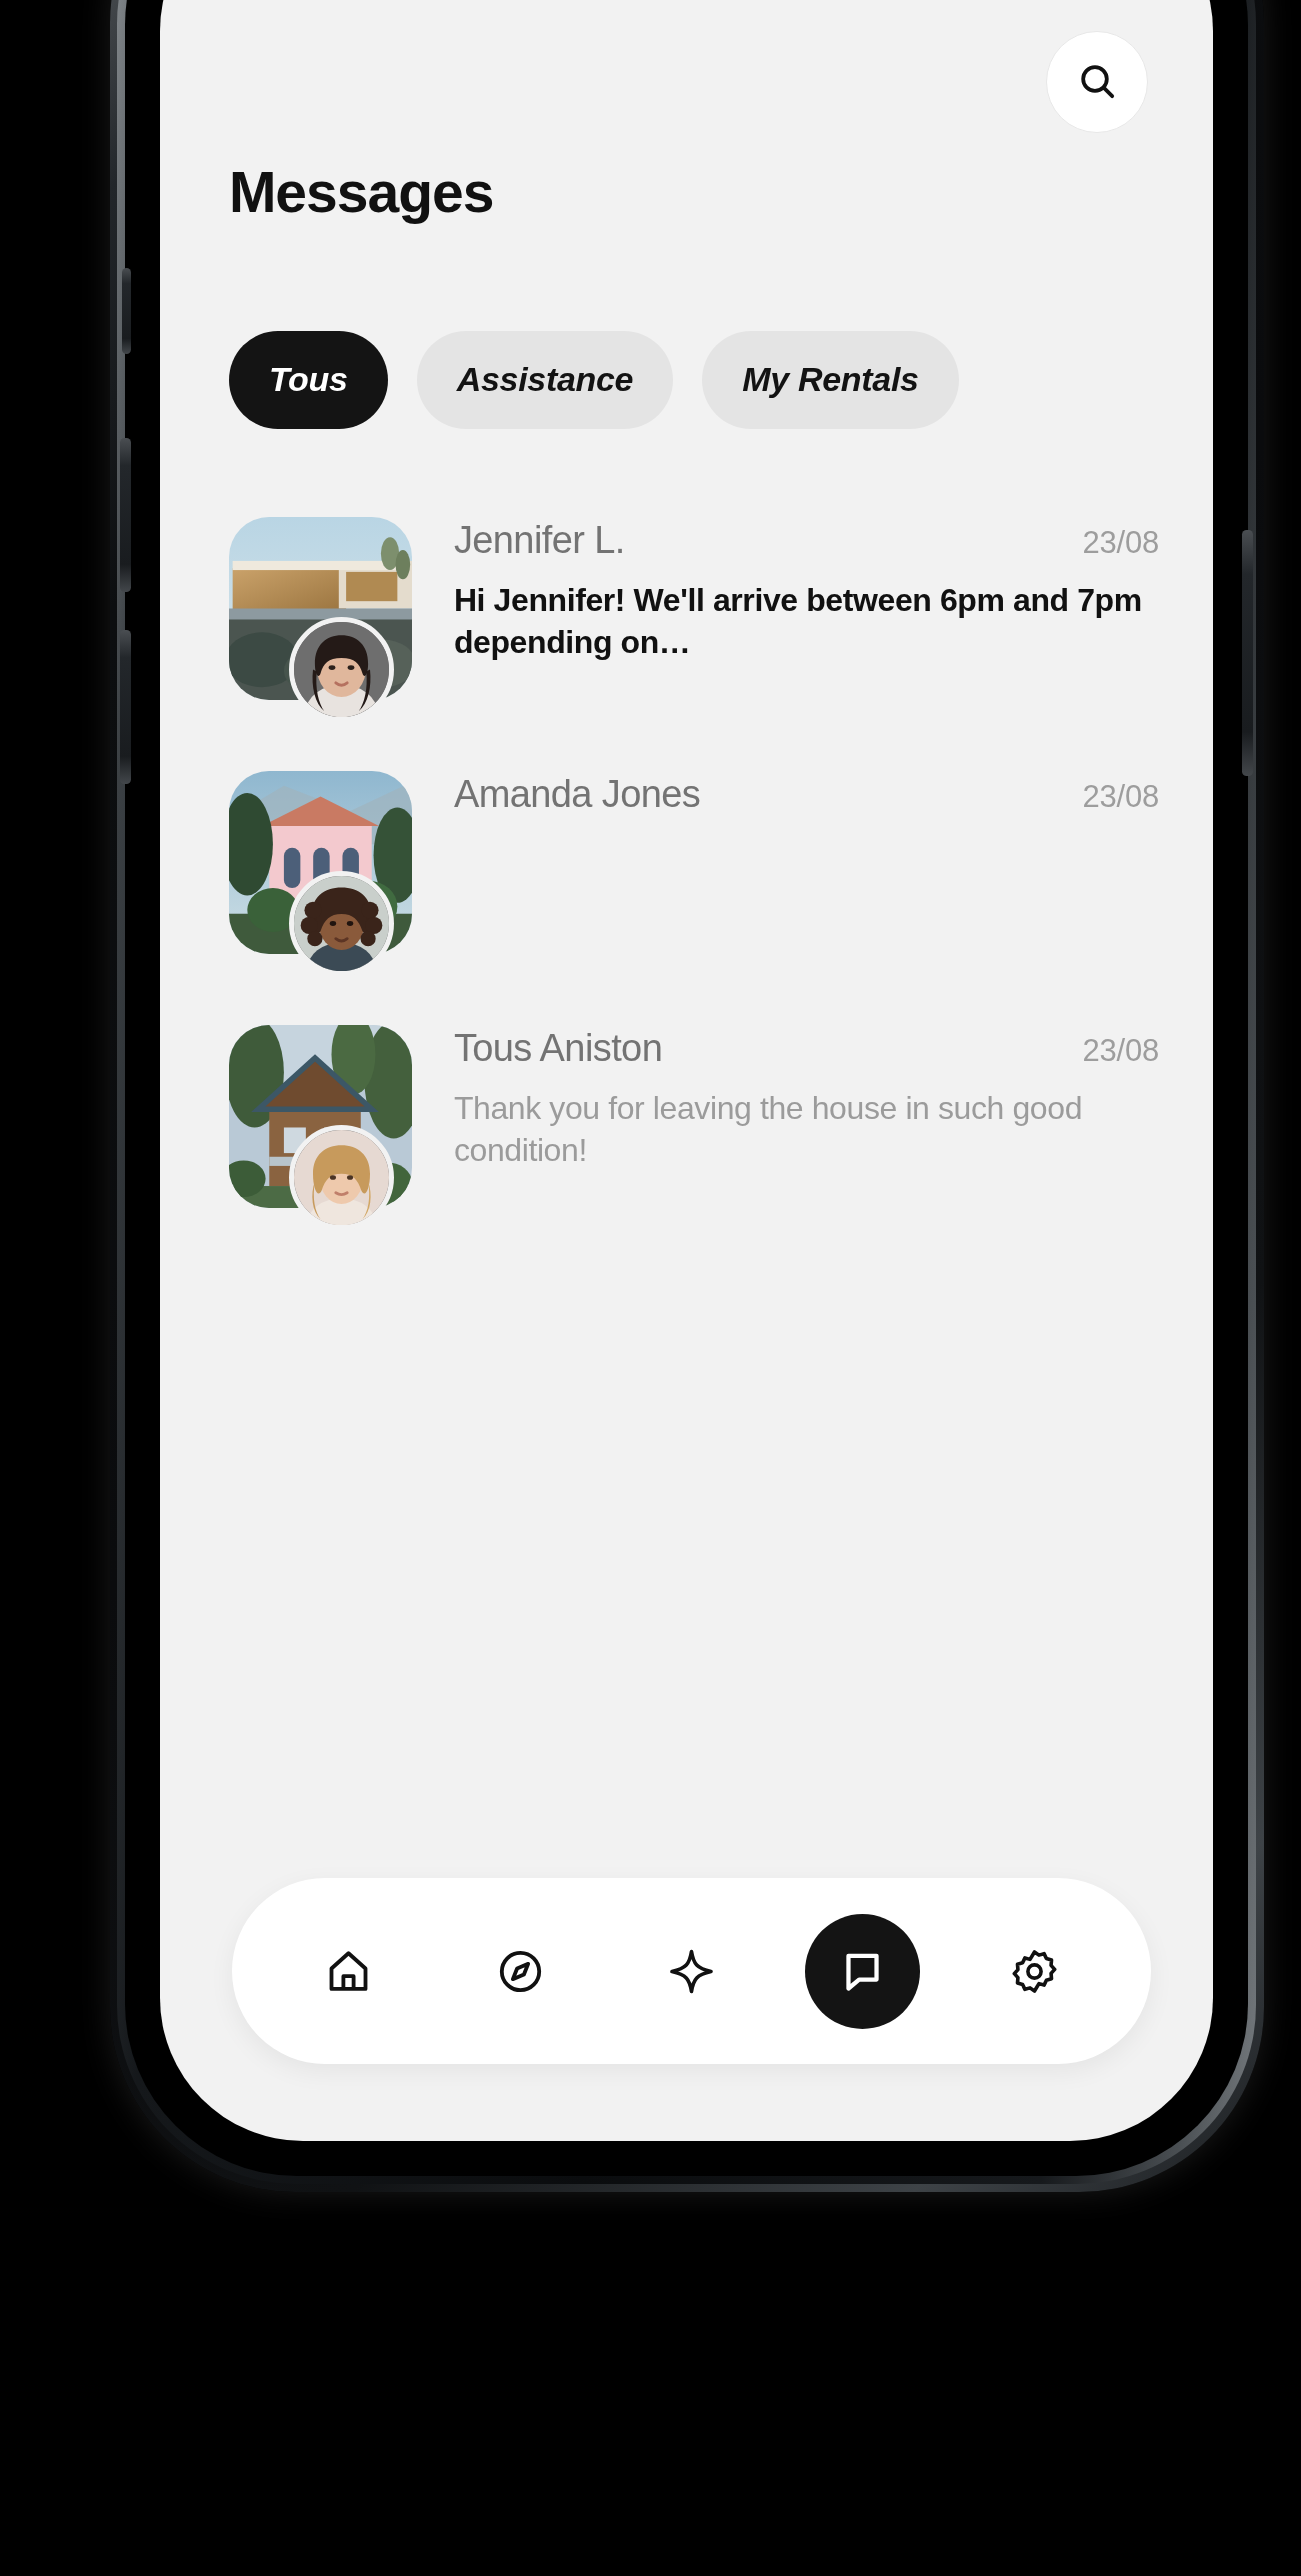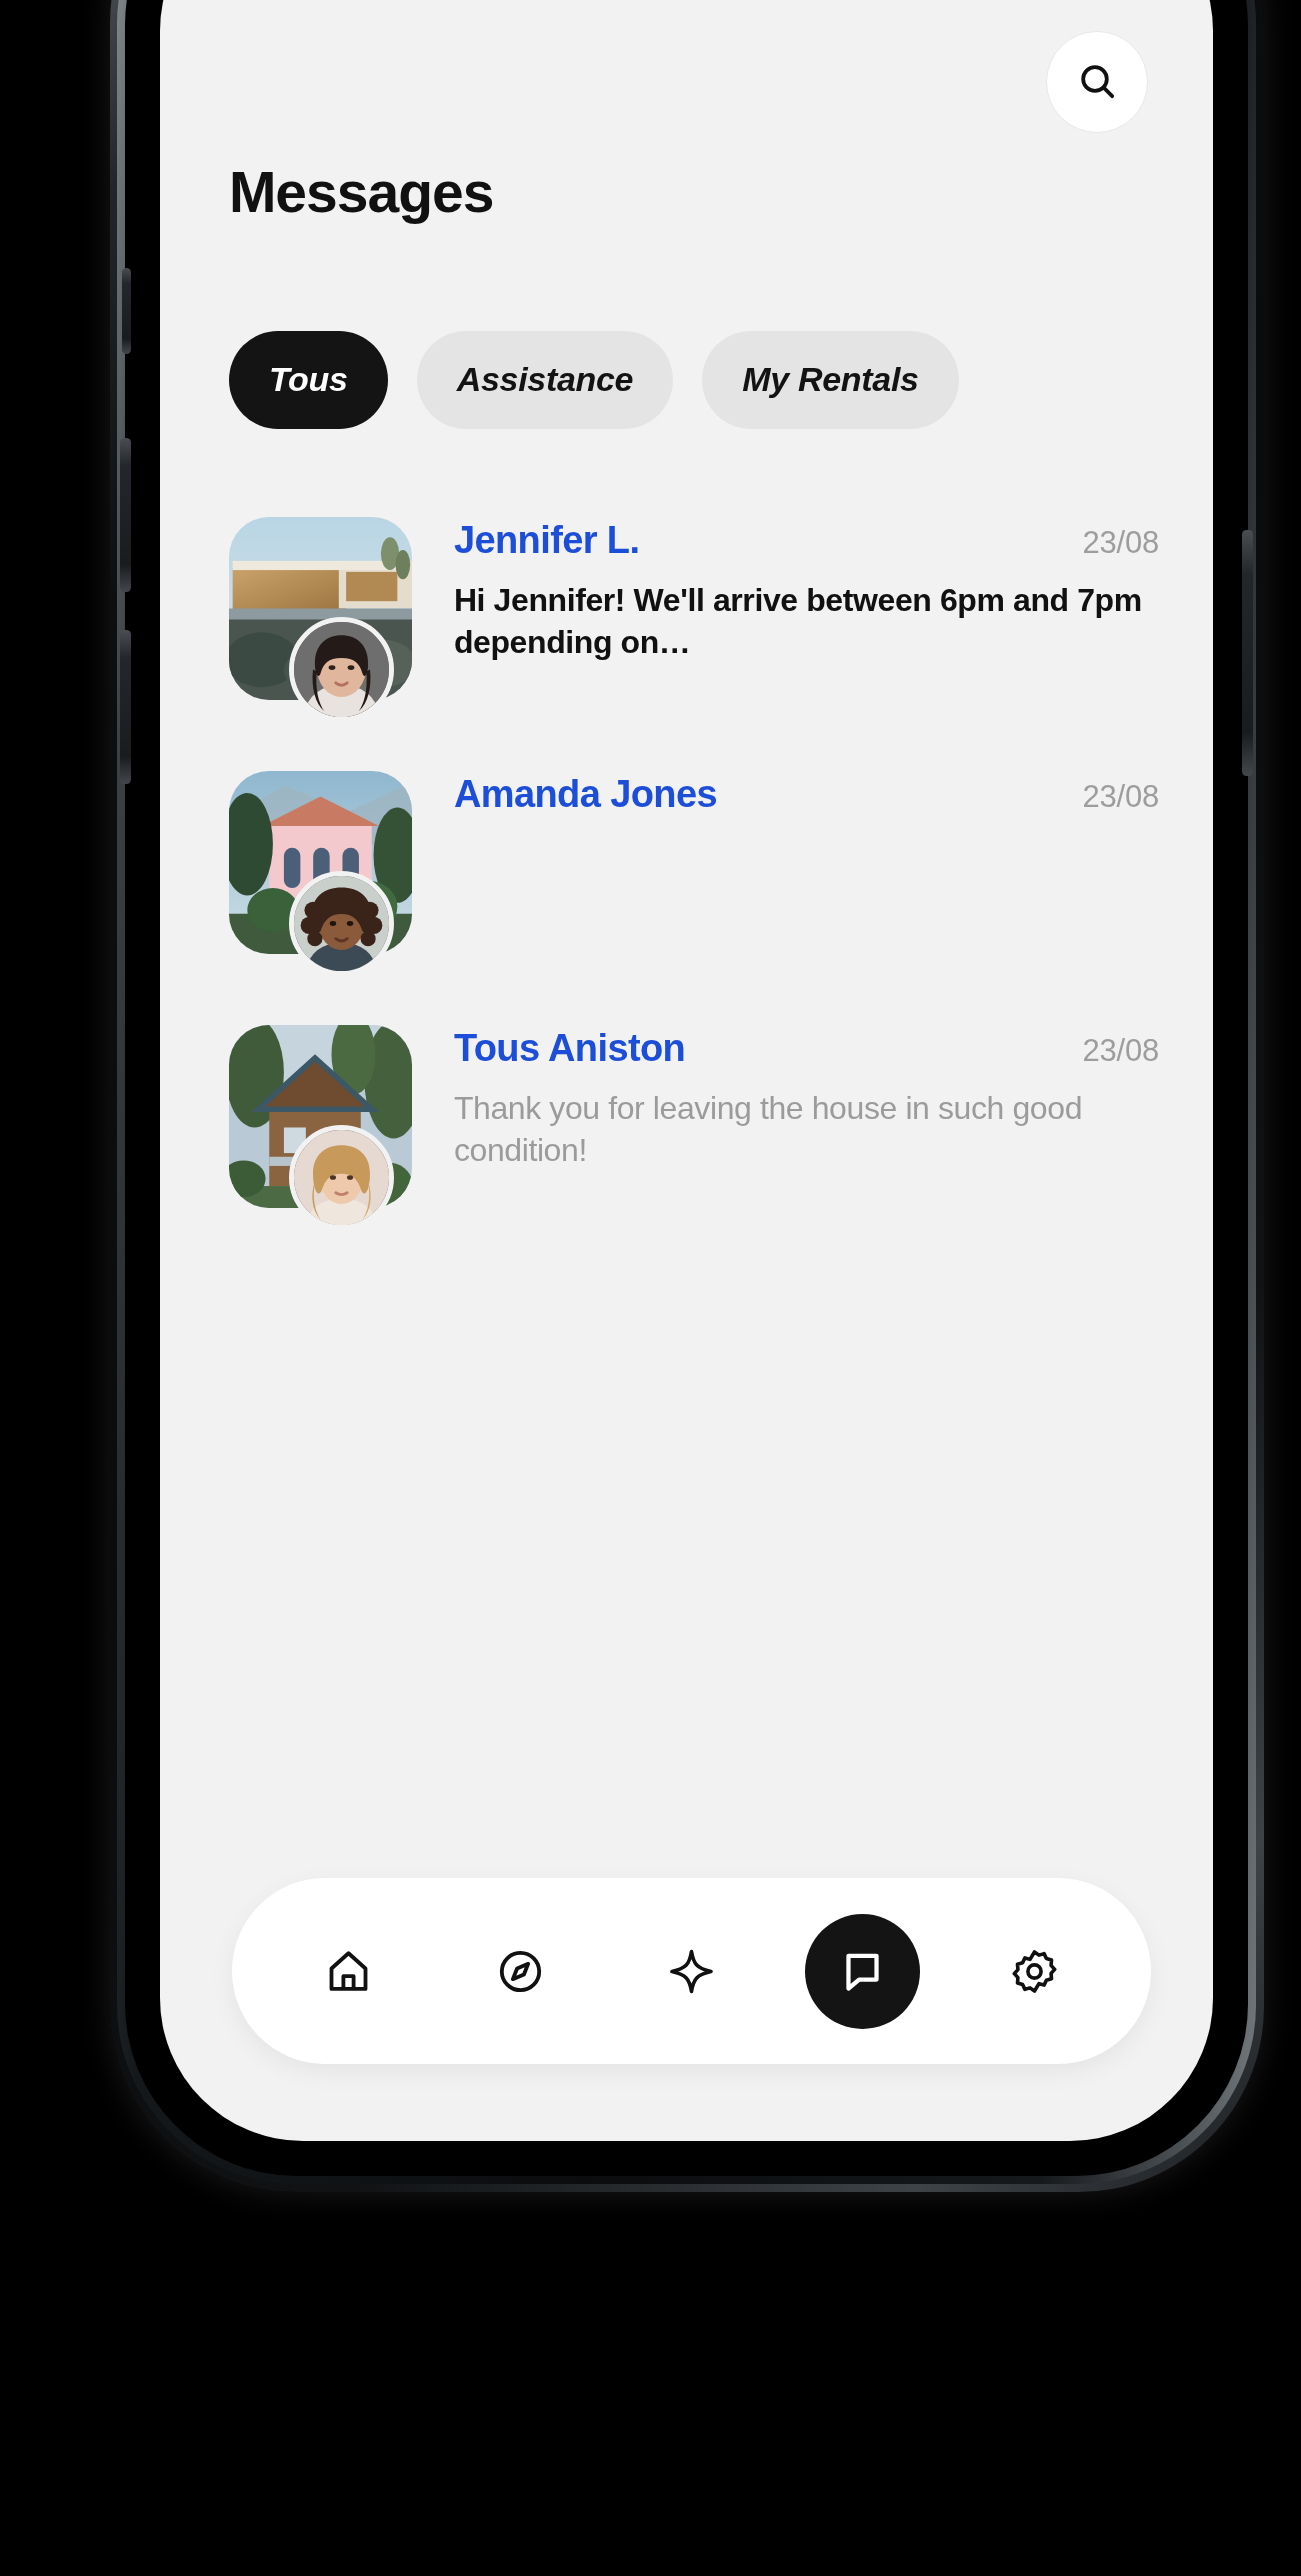--- a/index.html
+++ b/index.html
@@ -129,21 +129,21 @@
   .thumb svg { display:block; width:100%; height:100%; }
   .avatar {
     position:absolute; right:34px; bottom:-6.2px;
     width:105px; height:105px; border-radius:50%;
     border:5.4px solid #f2f2f2; overflow:hidden; background:#6f6f6f;
   }
   .avatar svg { display:block; width:100%; height:100%; }
 
   .row-body { position:absolute; left:225px; right:0; top:10.8px; }
   .row-head { display:flex; align-items:baseline; justify-content:space-between; }
-  .row-name { font-size:38px; font-weight:700; color:#1d4ed8; letter-spacing:-0.6px; }
+  .row-name { font-size:38px; font-weight:400; color:#737373; letter-spacing:-0.6px; }
   .row-date { font-size:31px; font-weight:500; color:#9d9d9d; letter-spacing:-0.2px; }
   .row-prev {
     margin-top:17px; font-size:32px; line-height:1.32;
     letter-spacing:-0.4px; max-width:808px;
   }
   .row-prev.unread { color:#111; font-weight:700; }
   .row-prev.read   { color:#9b9b9b; font-weight:400; }
 
   
   .tabbar {

